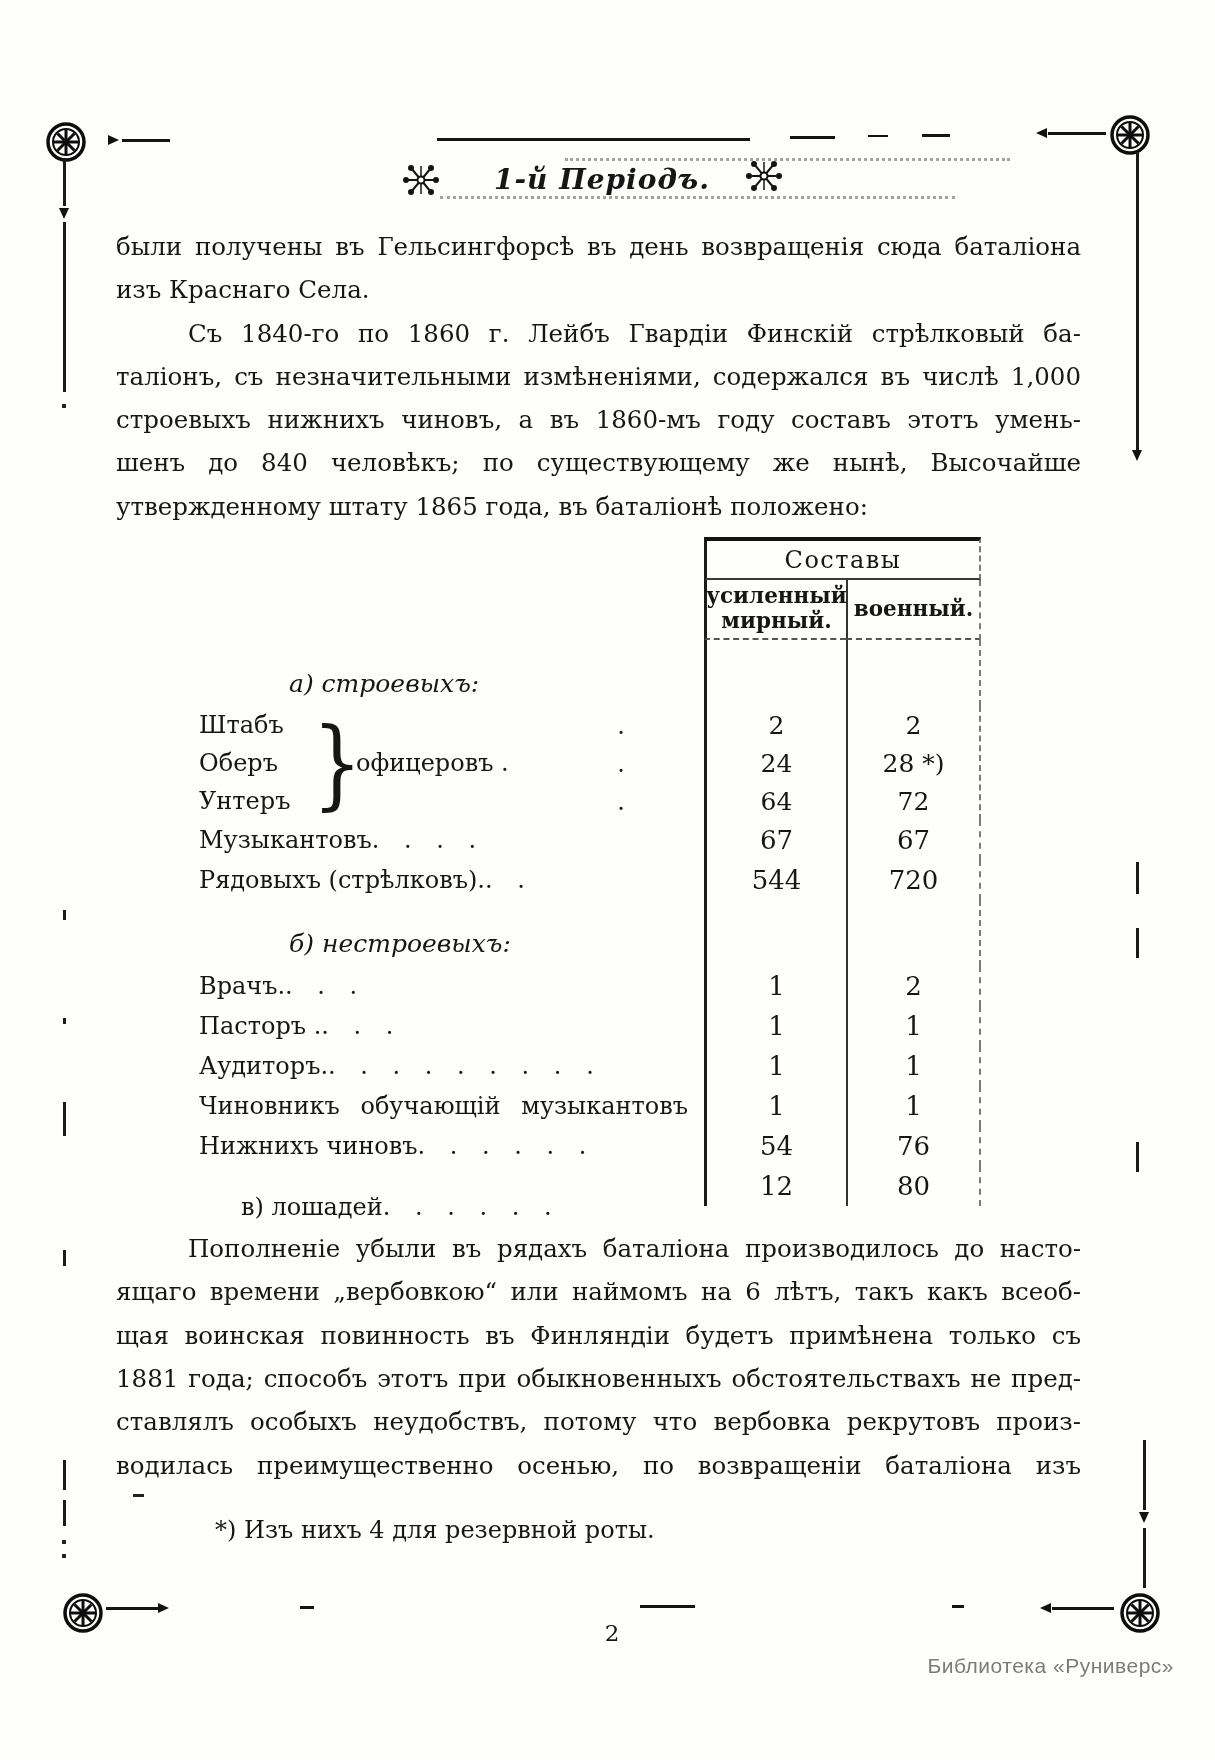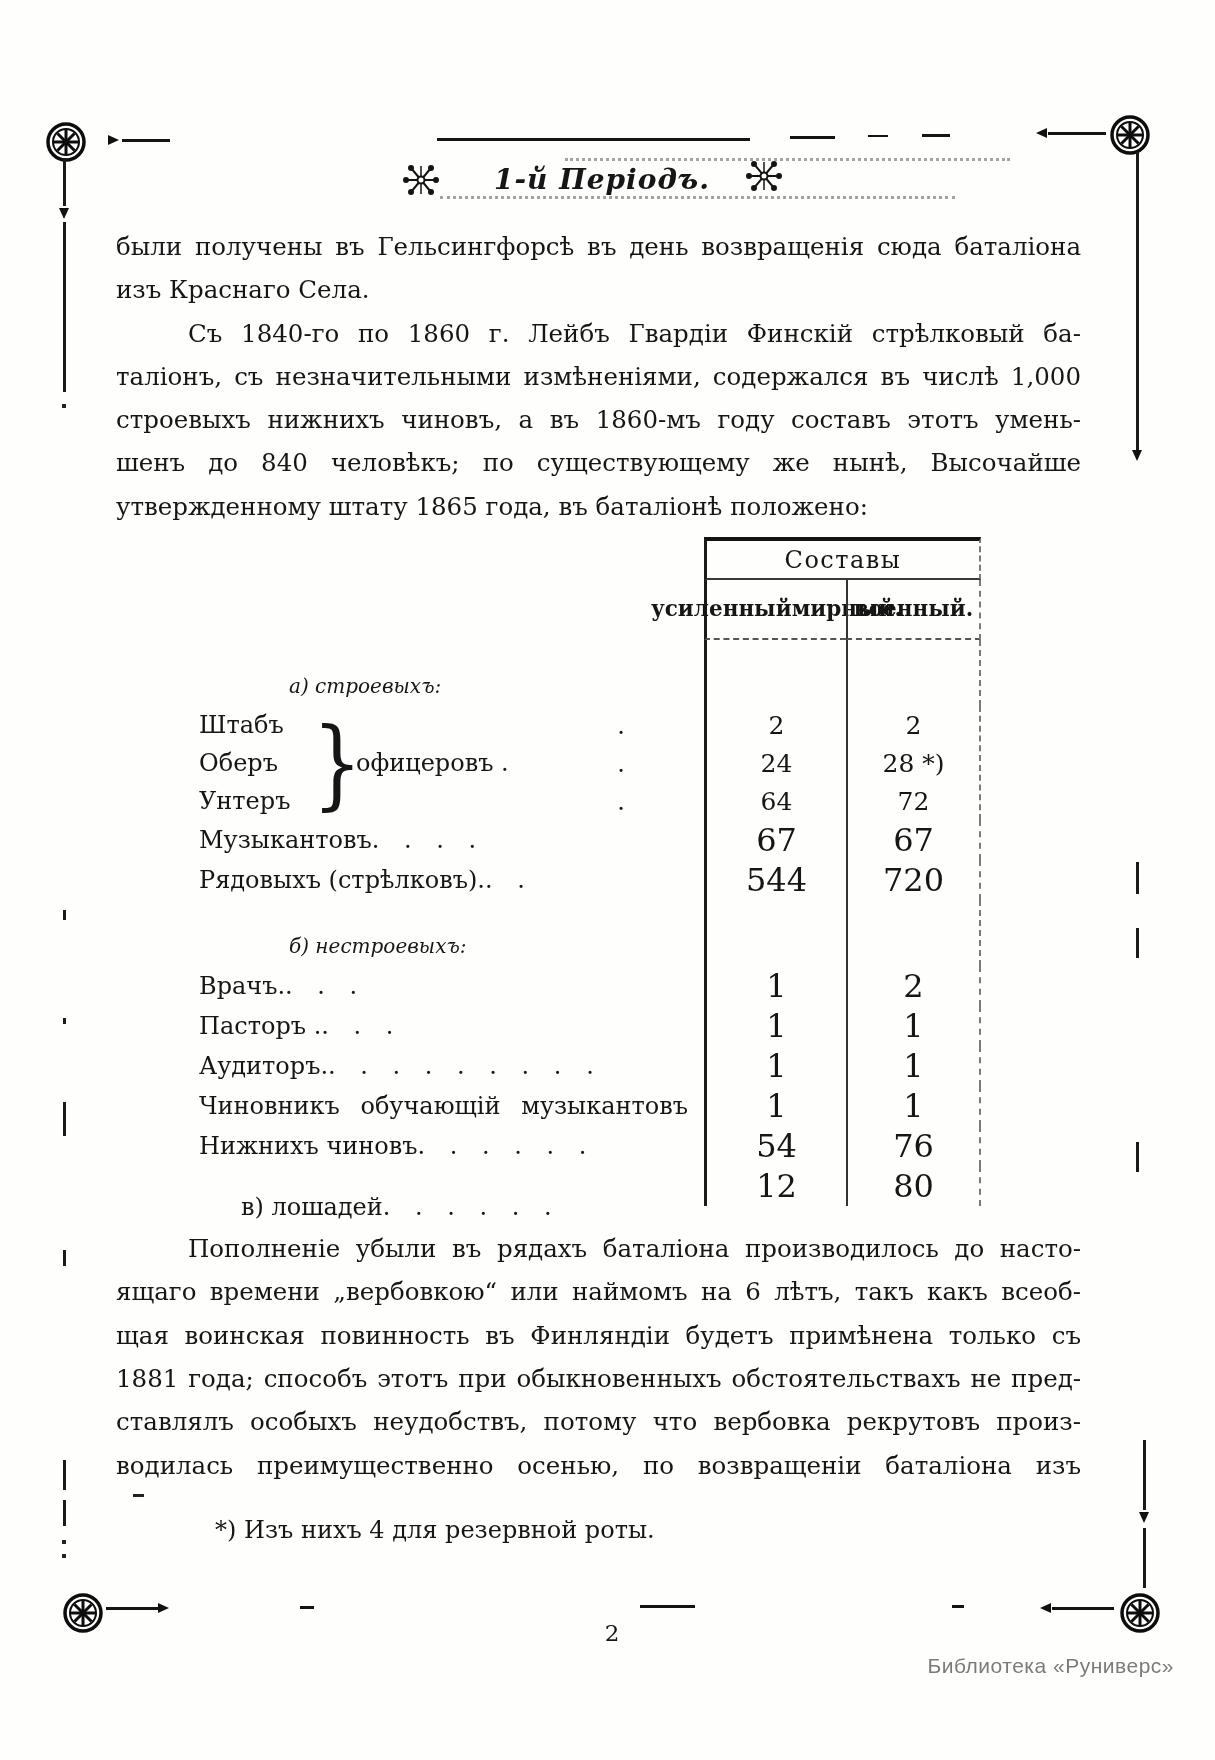--- a/index.html
+++ b/index.html
@@ -38,38 +38,38 @@
   .lb{width:588px; box-sizing:border-box; padding-left:83px; position:relative;
       display:flex; align-items:center; font-size:24px;}
   .c{box-sizing:border-box; display:flex; align-items:center; justify-content:center;}
   .c1{width:142px; border-left:3px solid #1b1b1b;}
   .c2{width:135px; border-left:2px solid #333; border-right:2px dashed #7a7a7a;}
   .bt{height:43px;}
   .ttl{width:277px; box-sizing:border-box; display:flex; align-items:center; justify-content:center;
        border-top:4px solid #131313; border-left:3px solid #1b1b1b; border-right:2px dashed #7a7a7a;
        border-bottom:2px solid #3a3a3a; font-size:24px; letter-spacing:1.5px;}
   .bh{height:60px;}
-  .bh .c{border-bottom:2px dashed #555; justify-content:center;
+  .bh .c{border-bottom:2px dashed #555; flex-direction:column; justify-content:center;
          font-weight:bold; font-size:21.5px; line-height:1.15; text-align:center;}
   .sec{height:66px;}
-  .sec .lb{font-style:italic; font-size:20px; align-items:flex-end; padding-bottom:8px; padding-left:173px;}
+  .sec .lb{font-style:italic; font-size:25px; align-items:flex-end; padding-bottom:8px; padding-left:173px;}
   .brace-band{height:114px;}
   .bw div{height:38px; display:flex; align-items:center;}
   .bg{position:absolute; left:190px; top:4px; font-size:98px; line-height:106px;
       transform:scaleX(.8); font-weight:normal;}
   .bs{position:absolute; left:240px; top:38px; height:38px; display:flex; align-items:center;}
   .fd{position:absolute; right:78px; width:10px; text-align:center;}
   .stack{flex-direction:column; justify-content:flex-start;}
   .stack div{height:38px; display:flex; align-items:center; justify-content:center; font-size:25px;}
   .row{height:40px;}
   .rl{justify-content:flex-start; padding-right:10px;}
   .rl .dots{word-spacing:15px; letter-spacing:1px;}
   .rl.just{display:block; text-align:justify; text-align-last:justify; line-height:40px; padding-right:16px;}
   .rl.indc{padding-left:125px;margin-top:41px;}
-  .v{font-size:32px;}
+  .v{font-size:26px;}
   
   .footnote{margin-top:29px; padding-left:99px; font-size:24px;}
   .pageno{position:absolute; left:590px; top:1620px; width:44px; text-align:center; font-size:23px;}
   .watermark{position:absolute; right:41px; top:1654px; font-family:"Liberation Sans", sans-serif;
              font-size:21px; color:#7b7b7b; letter-spacing:.5px;}
 </style>
 </head>
 <body>
 
 <div class="page">

